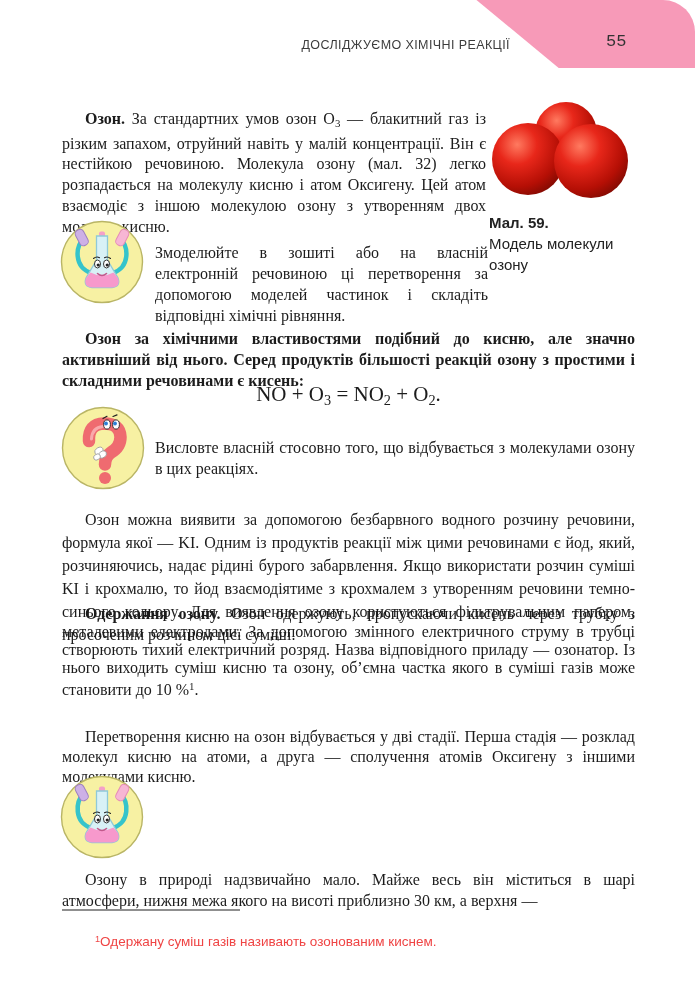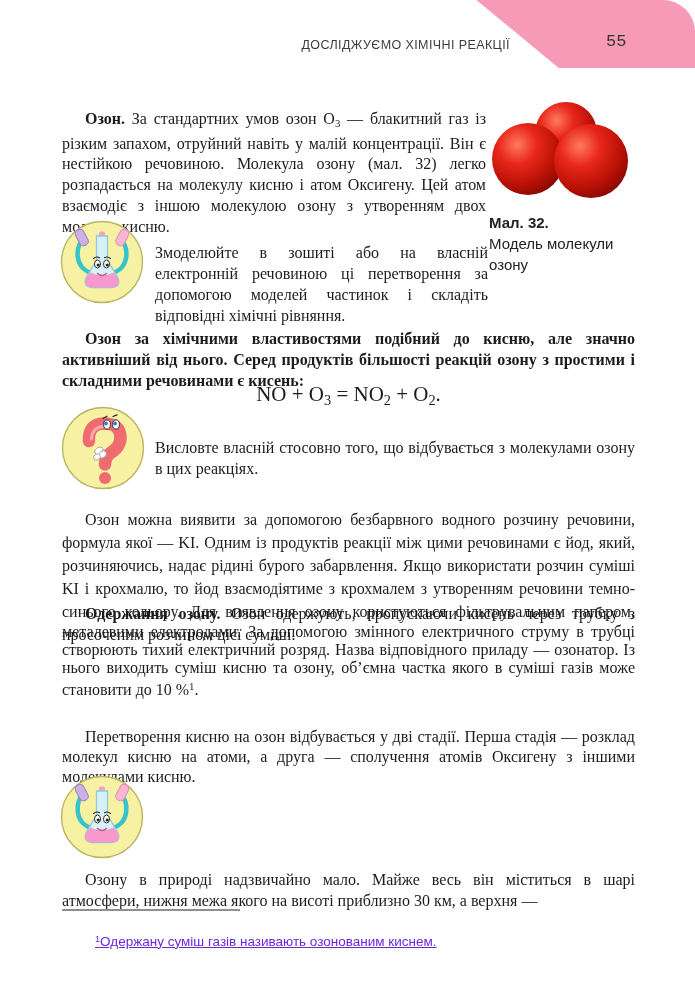--- a/index.html
+++ b/index.html
@@ -64,21 +64,21 @@
   .task-text{font-size:16px;line-height:21px;text-align:justify;}
   .t1{left:155px;top:226px;width:333px;}
   .t2{left:155px;top:421px;width:480px;}
   .t3{left:155px;top:792px;width:480px;}
 
   
   .footnote-rule{left:62px;top:909px;width:178px;height:2px;background:#8f8f8f;}
   .footnote{
     left:62px;top:916px;width:545px;text-indent:33px;
     font-family:"Liberation Sans","DejaVu Sans",sans-serif;
-    font-size:13.5px;line-height:19px;color:#6d28d9;text-decoration:underline;
+    font-size:13.5px;line-height:19px;color:#ef4444;
   }
 </style>
 </head>
 <body>
 
 <svg width="0" height="0" style="position:absolute" aria-hidden="true">
   <defs>
     <radialGradient id="sphereGrad" cx="35%" cy="30%" r="78%">
       <stop offset="0%" stop-color="#ff7a60"></stop>
       <stop offset="35%" stop-color="#e8271a"></stop>
@@ -143,21 +143,21 @@
   <div class="abs page-number">55</div>
 
   <p class="abs body-text indent p1"><span class="lead">Озон.</span> <span>За стандартних умов озон O<sub>3</sub> — блакитний газ із різким запахом, отруйний навіть у малій концентрації. Він є нестійкою речовиною. Молекула озону (мал. 32) легко розпадається на молекулу кисню і атом Оксигену. Цей атом взаємодіє з іншою молекулою озону з утворенням двох молекул кисню.</span></p>
 
   <svg class="abs figure-img" viewBox="0 0 150 115" role="img">
     <circle cx="78" cy="38" r="31" fill="url(#sphereGrad)"></circle>
     <circle cx="40" cy="64" r="36" fill="url(#sphereGrad)"></circle>
     <circle cx="103" cy="66" r="37" fill="url(#sphereGrad)"></circle>
   </svg>
   <div class="abs figure-caption">
-    <span class="cap-label">Мал. 32.</span>
+    <span class="cap-label">Мал. 59.</span>
     <span>Модель молекули озону</span>
   </div>
 
   <svg class="abs mascot m1" viewBox="0 0 84 84">
       <use href="#flask-mascot"></use>
     </svg>
   <p class="abs task-text t1">Змоделюйте в зошиті або на власній електронній речовиною ці перетворення за допомогою моделей частинок і складіть відповідні хімічні рівняння.</p>
 
   <p class="abs body-text indent p2">Озон за хімічними властивостями подібний до кисню, але значно активніший від нього. Серед продуктів більшості реакцій озону з простими і складними речовинами є кисень:</p>
 

